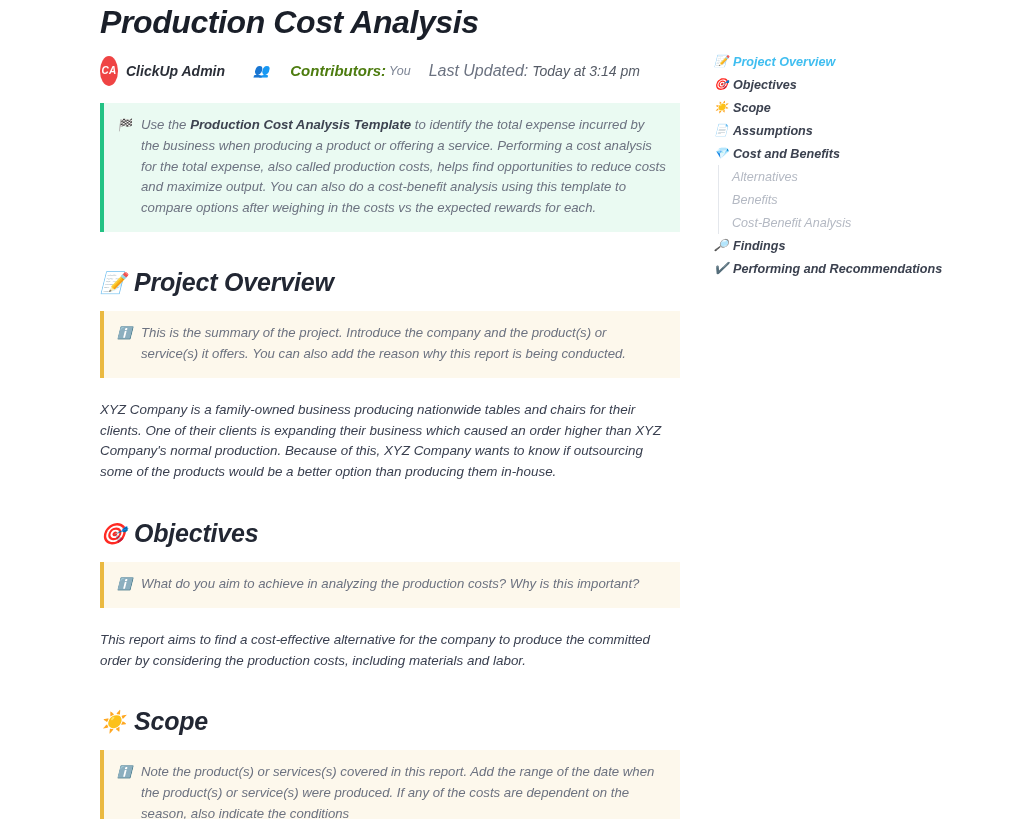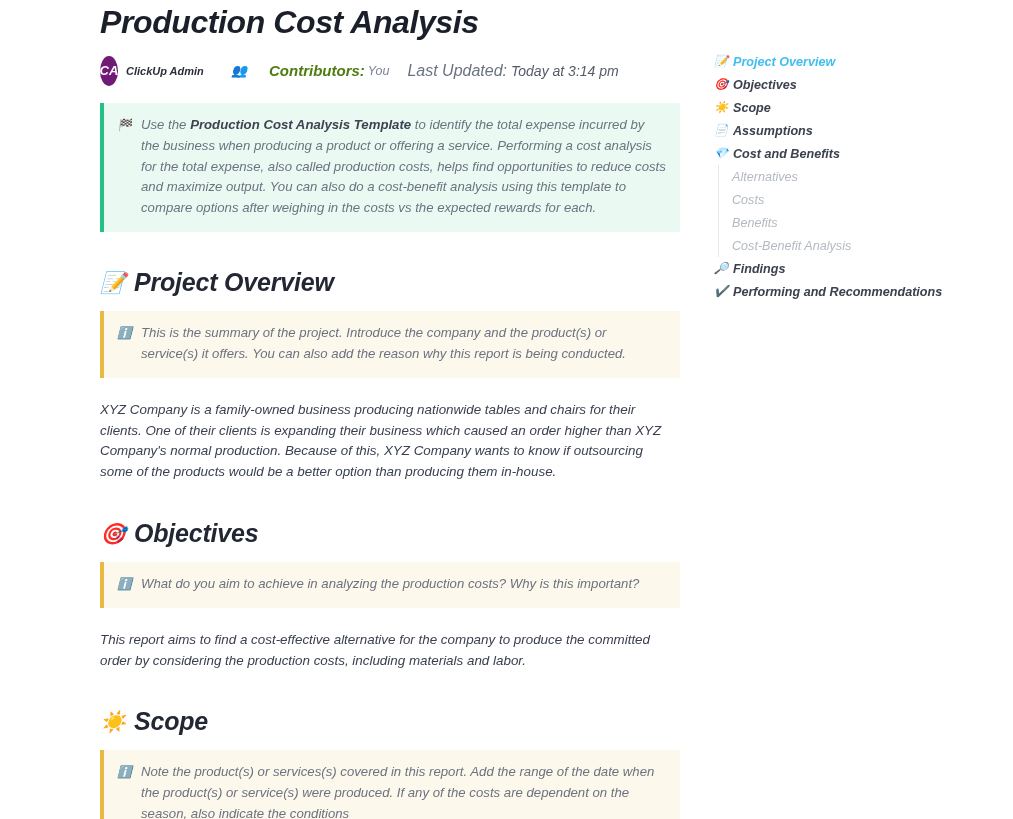--- a/index.html
+++ b/index.html
@@ -41,35 +41,35 @@
     display: flex;
     align-items: center;
     margin-top: 20px;
     height: 20px;
     font-size: 12.5px;
     white-space: nowrap;
   }
   .avatar {
     width: 18px; height: 30px;
     border-radius: 50%;
-    background: #701a75;
+    background: #ef4444;
     color: #fff;
-    font-size: 13px;
+    font-size: 10px;
     font-weight: bold;
     display: flex;
     align-items: center;
     justify-content: center;
     letter-spacing: 0.2px;
     flex: none;
   }
   .meta-author {
     margin-left: 8px;
     color: #2b2f38;
     font-weight: bold;
-    font-size: 11px;
+    font-size: 14px;
   }
   .contrib-icon {
     margin-left: 28px;
     font-size: 13px;
     color: #2b2f38;
     line-height: 1;
   }
   .meta-contrib-label {
     margin-left: 21px;
     font-weight: bold;
@@ -263,23 +263,20 @@
         <span class="toc-label">Assumptions</span>
       </div>
       <div class="toc-item">
         <span class="toc-emoji">💎</span>
         <span class="toc-label">Cost and Benefits</span>
       </div>
       <div class="toc-item sub">
         <span class="toc-label">Alternatives</span>
       </div>
       <div class="toc-item sub">
-        <span class="toc-label">Costs</span>
-      </div>
-      <div class="toc-item sub">
         <span class="toc-label">Benefits</span>
       </div>
       <div class="toc-item sub">
         <span class="toc-label">Cost-Benefit Analysis</span>
       </div>
       <div class="toc-item">
         <span class="toc-emoji">🔎</span>
         <span class="toc-label">Findings</span>
       </div>
       <div class="toc-item">

